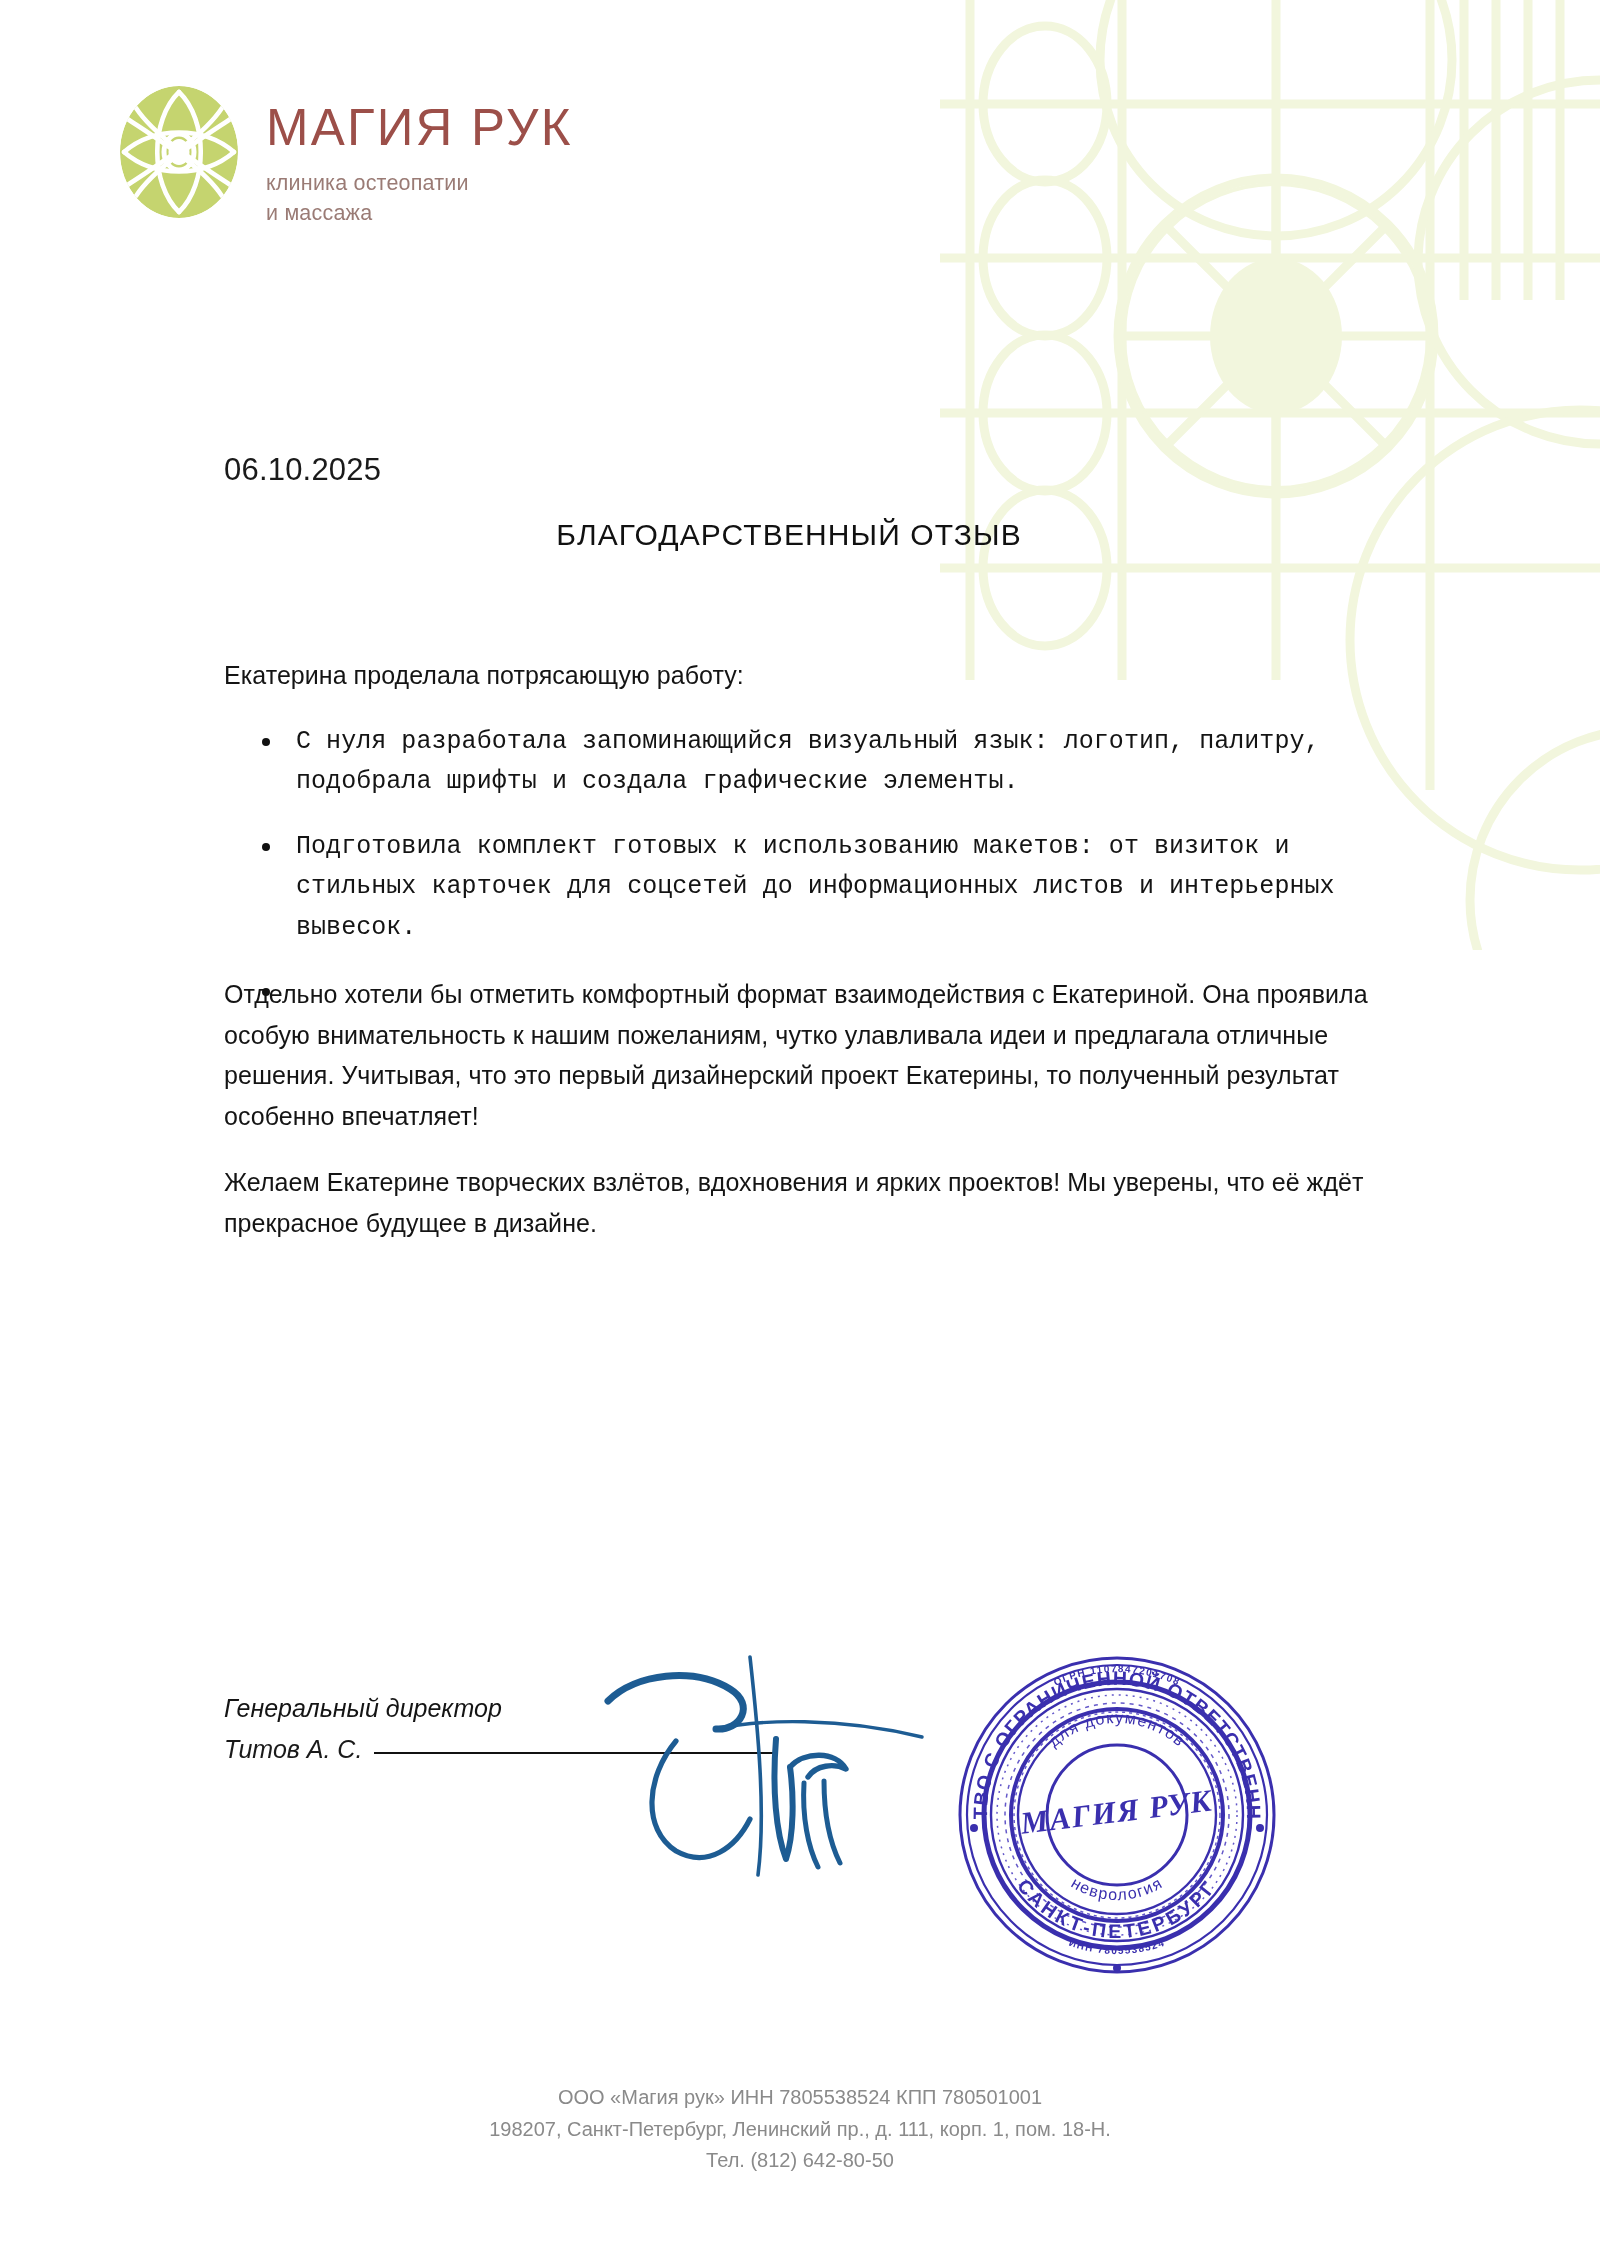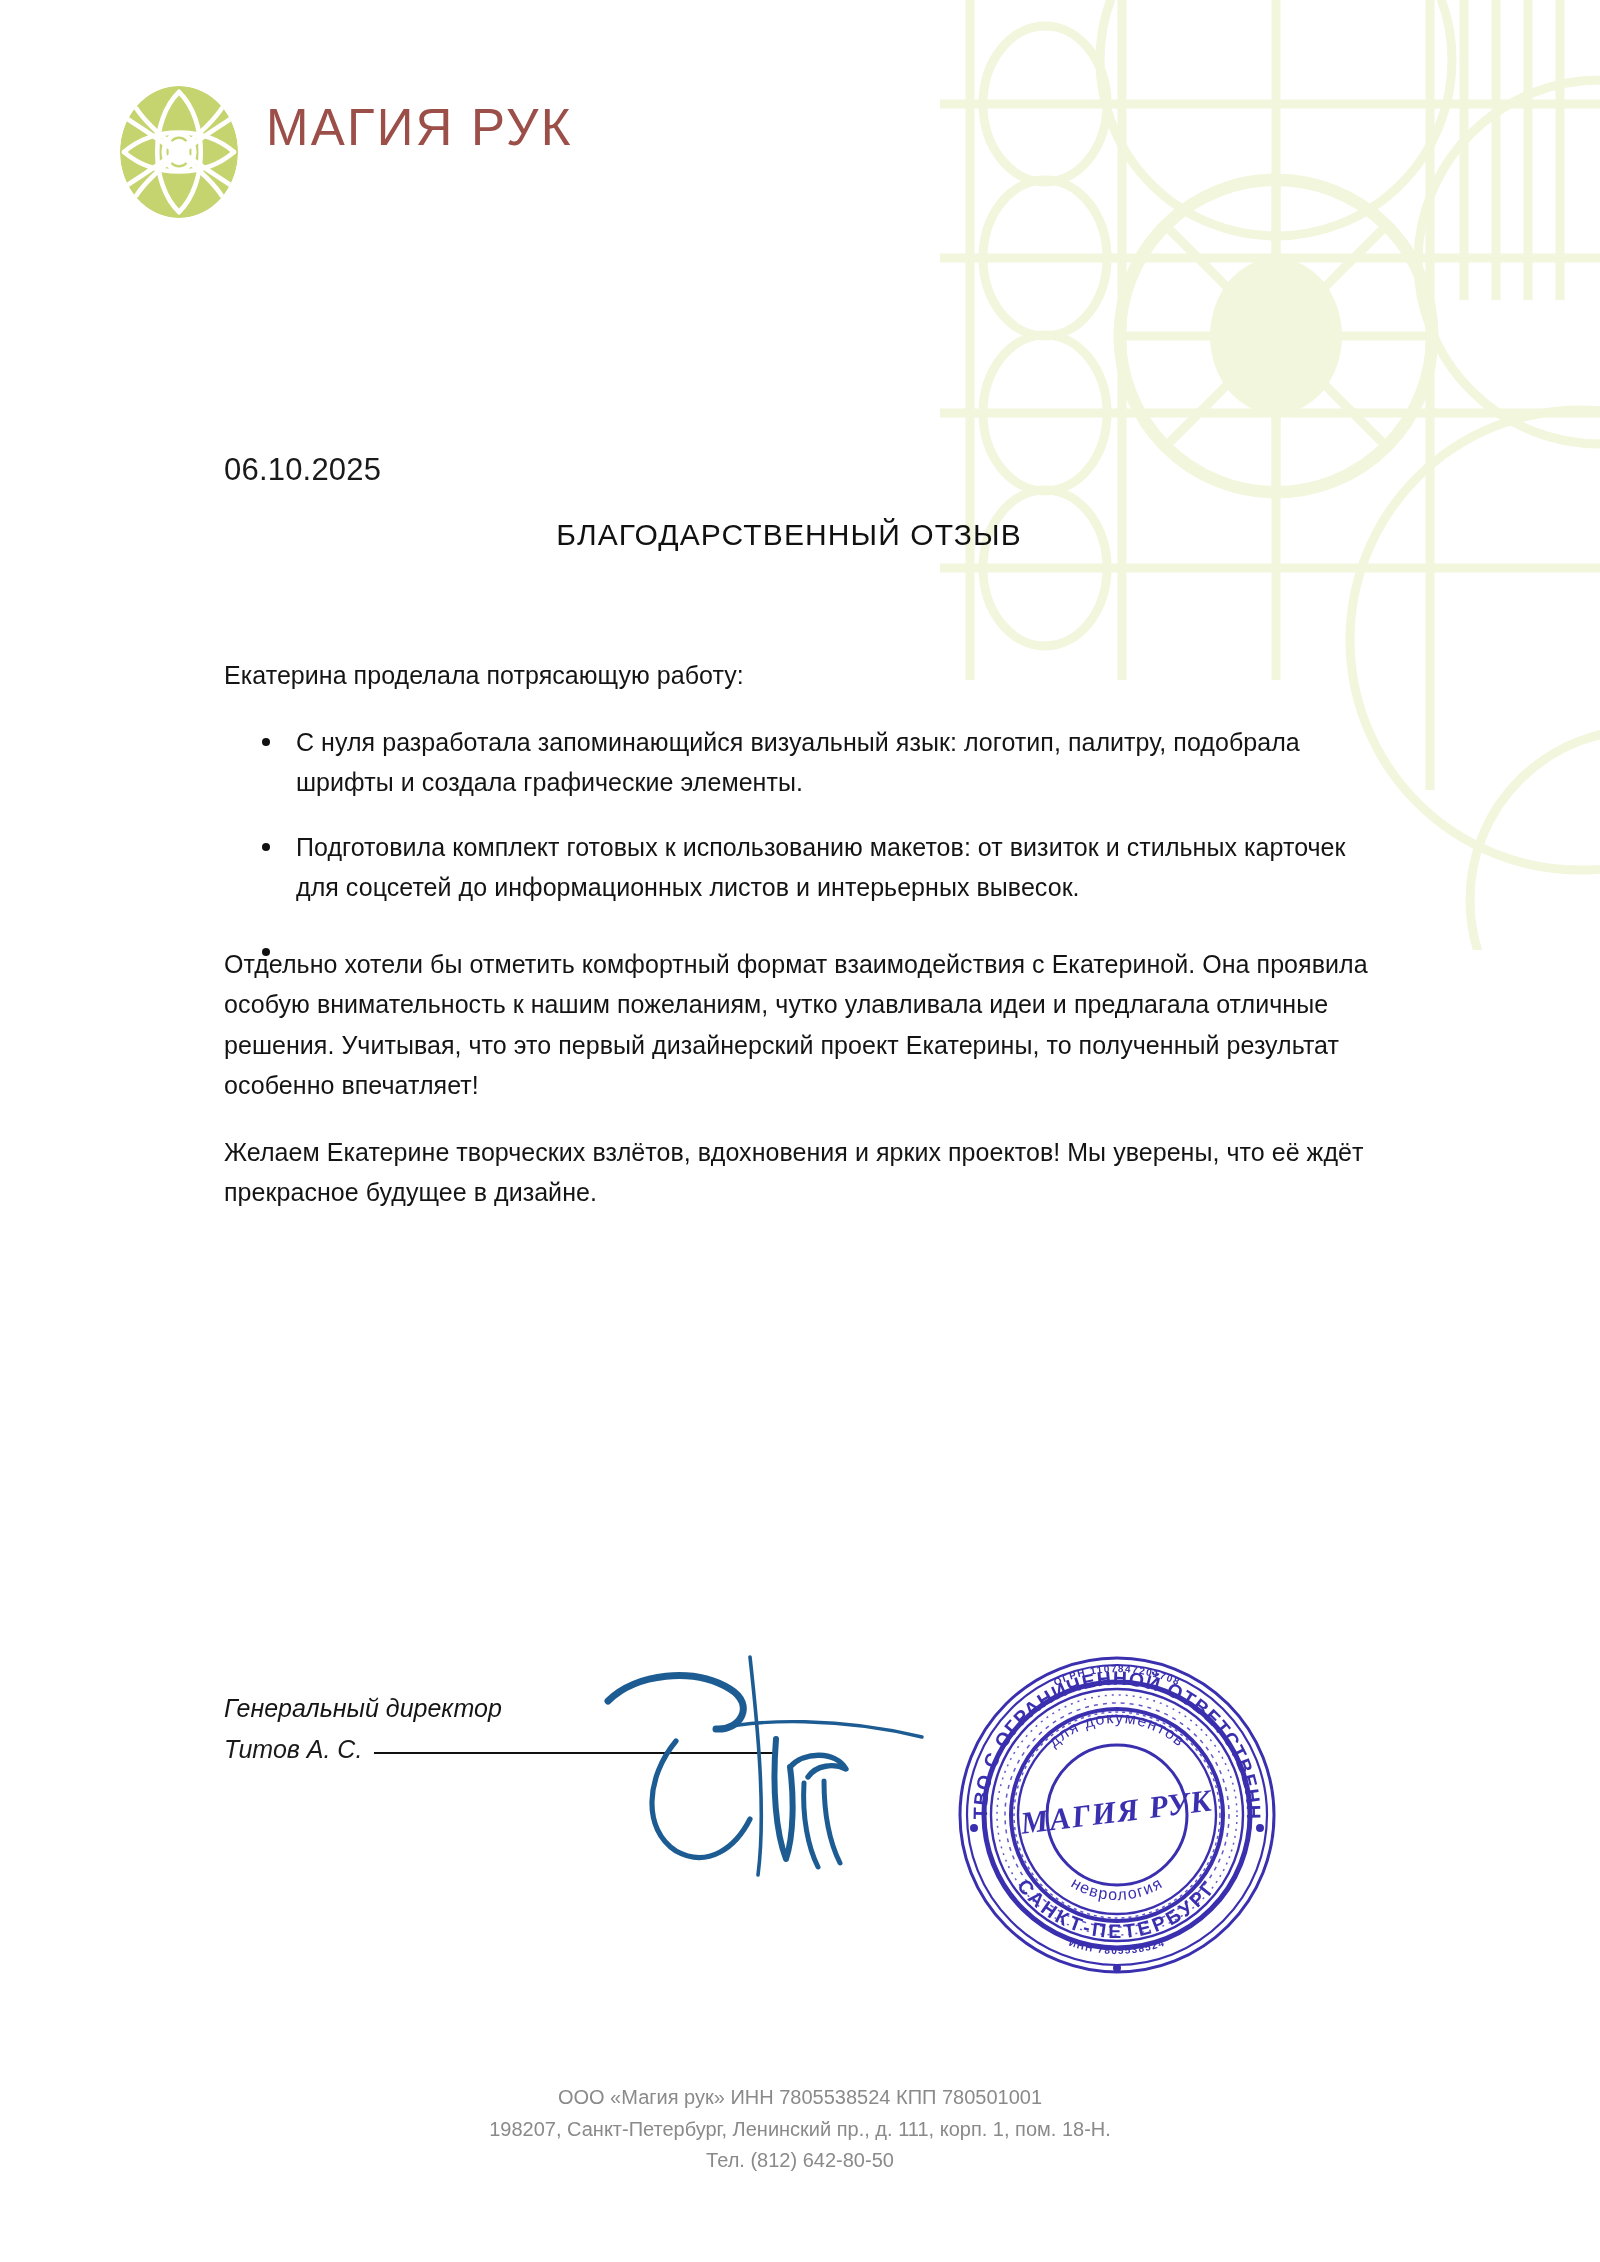--- a/index.html
+++ b/index.html
@@ -99,22 +99,23 @@
     top: 655px;
     width: 1150px;
     font-size: 25px;
     line-height: 1.62;
     color: #141414;
     letter-spacing: 0.05px;
   }
   #content p { margin-bottom: 26px; }
   #content ul {
     list-style: none;
-    margin: 0 0 36px 0;
+    margin: 0 0 26px 0;
     padding: 0;
+    font-family: Liberation Mono, monospace;
   }
   #content ul li {
     position: relative;
     padding-left: 72px;
     margin-bottom: 24px;
   }
   #content ul li .bullet-dot {
     position: absolute;
     left: 38px;
     top: 16px;
@@ -247,20 +248,24 @@
         <path d="M102 110 C 82 80, 36 52, 6 32"></path>
 
         <ellipse cx="59" cy="66" rx="15" ry="18" stroke-width="5"></ellipse>
       </g>
       <ellipse cx="59" cy="66" rx="10.5" ry="13" fill="#ffffff"></ellipse>
     </g>
   </svg>
 
   <div id="logo-text-block">
     <div id="brand-name">МАГИЯ РУК</div>
+    <div id="brand-tagline">
+      <div>клиника остеопатии</div>
+      <div>и массажа</div>
+    </div>
   </div>
 </div>
 
 <div id="doc-body">
 
   <div id="doc-date">06.10.2025</div>
 
   <div id="doc-title">БЛАГОДАРСТВЕННЫЙ ОТЗЫВ</div>
 
   <div id="content">

